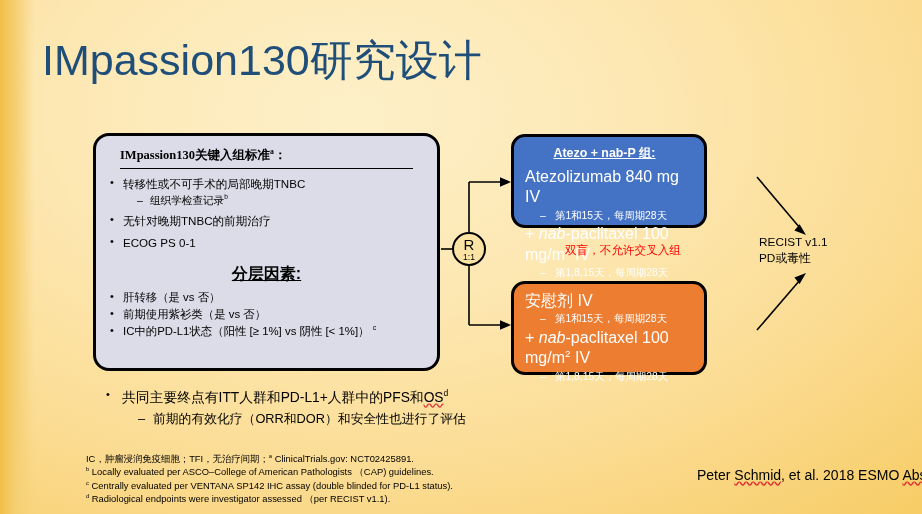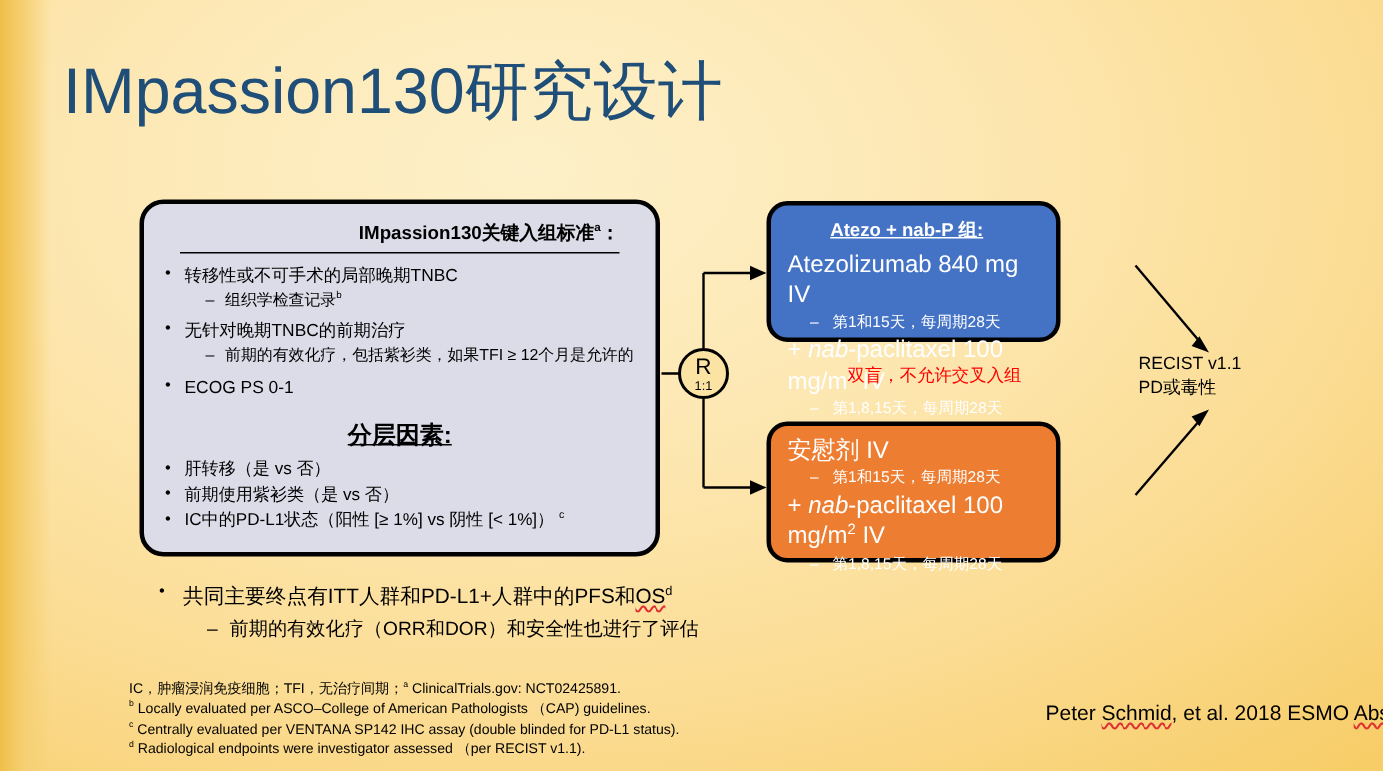--- a/index.html
+++ b/index.html
@@ -41,27 +41,28 @@
     position: absolute;
     left: 93px; top: 133px;
     width: 347px; height: 238px;
     background: #dcdce9;
     border: 3px solid #000;
     border-radius: 16px;
     box-sizing: border-box;
     padding: 8px 10px 0 10px;
   }
   .criteria-title {
-    text-align: right;
+    text-align: left;
     font-size: 12.5px;
     font-weight: bold;
     color: #000;
     border-bottom: 1.6px solid #000;
     padding: 1px 0 4px 0;
     margin: 2px 14px 7px 14px;
+    font-family: Liberation Serif, serif;
   }
   .crit-list { margin: 0; padding: 0; list-style: none; }
   .crit-li {
     font-size: 11.6px;
     color: #000;
     line-height: 1.34;
     margin: 0 0 6px 0;
     padding-left: 17px;
     position: relative;
   }
@@ -233,21 +234,20 @@
   <div class="criteria-box">
     <div class="criteria-title"><span>IMpassion130关键入组标准</span><sup>a</sup><span>：</span></div>
 
     <ul class="crit-list">
       <li class="crit-li">
         <span>转移性或不可手术的局部晚期TNBC</span>
         <div class="crit-sub"><span>组织学检查记录</span><sup>b</sup></div>
       </li>
       <li class="crit-li">
         <span>无针对晚期TNBC的前期治疗</span>
-        <div class="crit-sub">前期的有效化疗，包括紫衫类，如果TFI ≥ 12个月是允许的</div>
       </li>
       <li class="crit-li">
         <span>ECOG PS 0-1</span>
       </li>
     </ul>
 
     <div class="strat-title">分层因素:</div>
     <div class="strat-li"><span>肝转移（是 vs 否）</span></div>
     <div class="strat-li"><span>前期使用紫衫类（是 vs 否）</span></div>
     <div class="strat-li"><span>IC中的PD-L1状态（阳性 [≥ 1%] vs 阴性 [&lt; 1%]）</span> <sup>c</sup></div>

